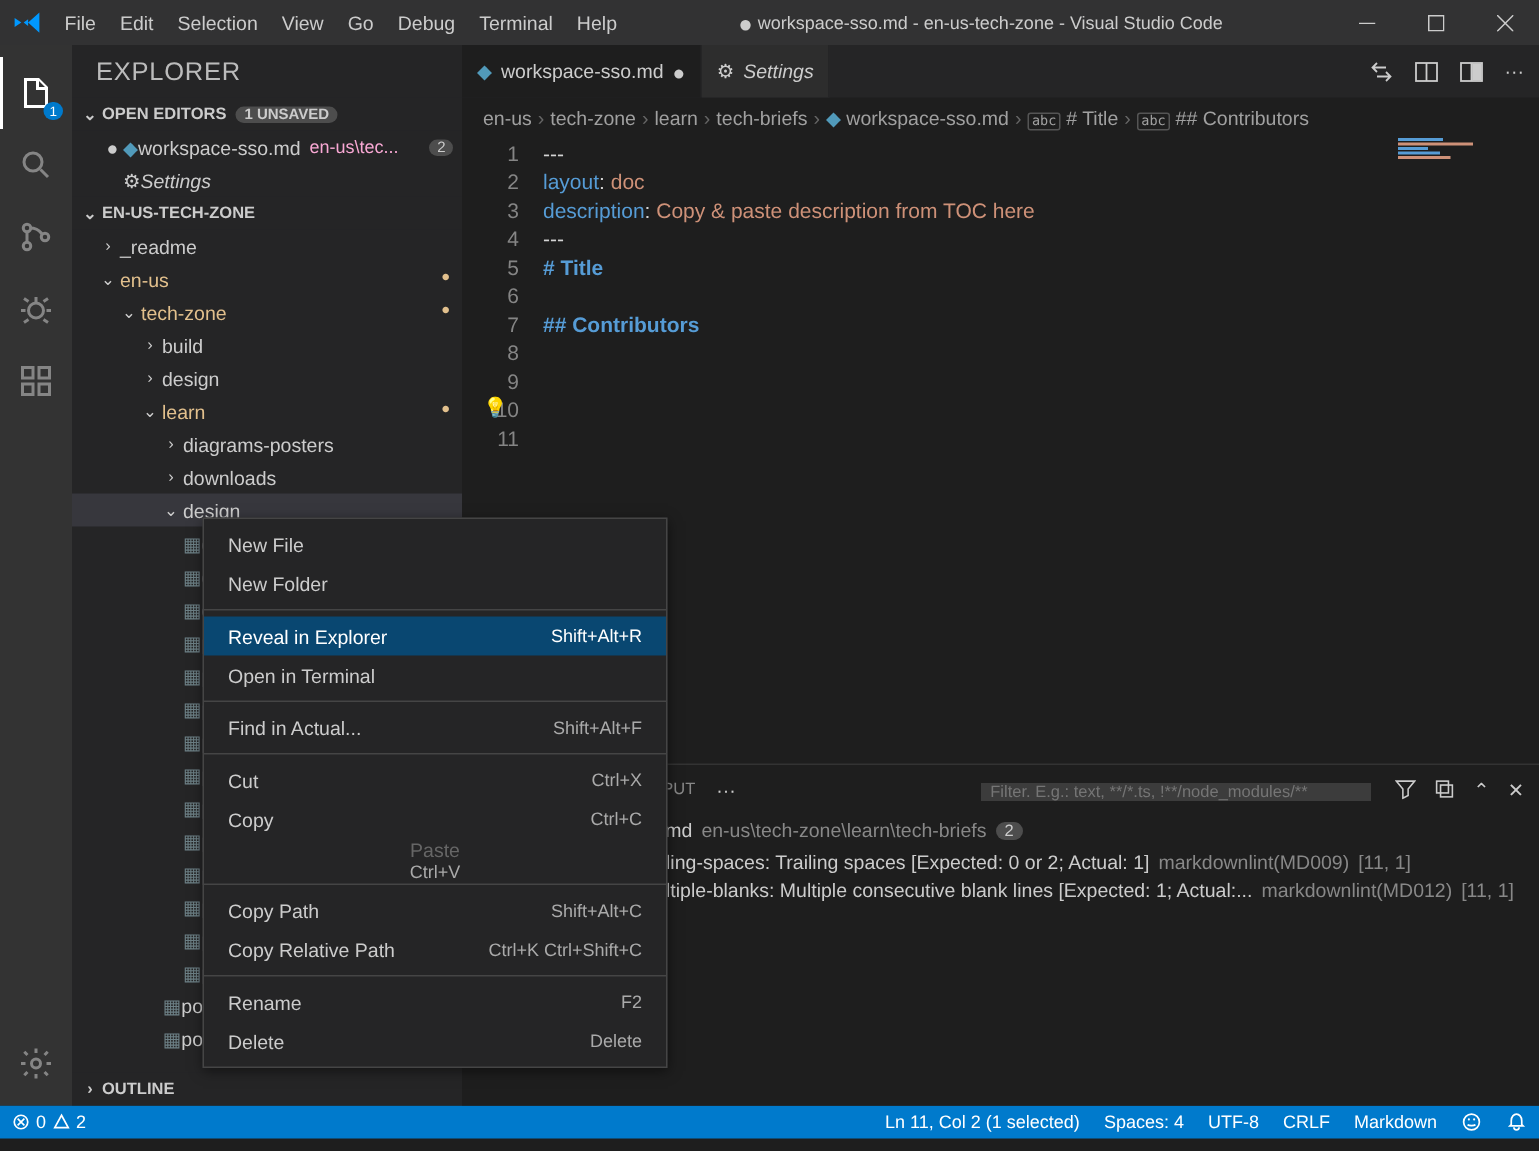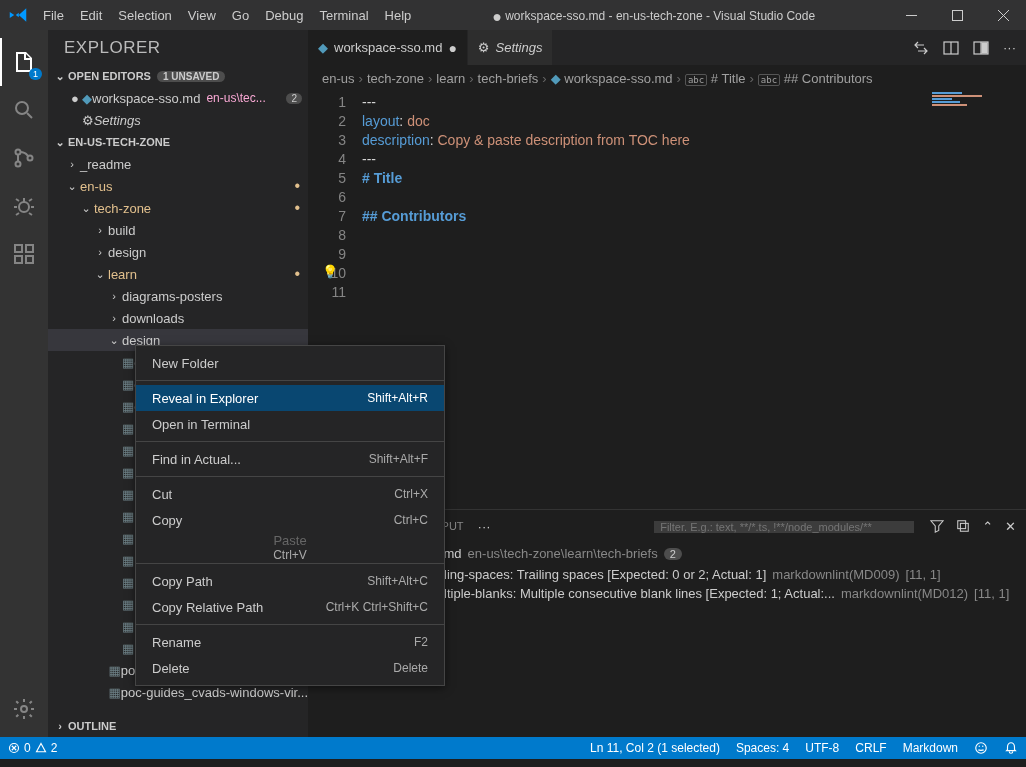--- a/index.html
+++ b/index.html
@@ -506,20 +506,24 @@
     <div class="sb-item">
         <svg width="14" height="14" viewBox="0 0 16 16" fill="none" stroke="#fff" stroke-width="1.3">
           <path d="M8 2c2 0 4 2 4 5v3l1 1H3l1-1V7c0-3 2-5 4-5zM6 12a2 2 0 004 0"></path>
         </svg>
       </div>
   </div>
 </div>
 
 <div class="context-menu" id="ctxmenu">
     <div class="cm-row">
+      <span>New File</span>
+      <span class="shortcut"></span>
+    </div>
+    <div class="cm-row">
       <span>New Folder</span>
       <span class="shortcut"></span>
     </div>
     <div class="cm-sep"></div>
     <div class="cm-row highlighted">
       <span>Reveal in Explorer</span>
       <span class="shortcut">Shift+Alt+R</span>
     </div>
     <div class="cm-row">
       <span>Open in Terminal</span>

